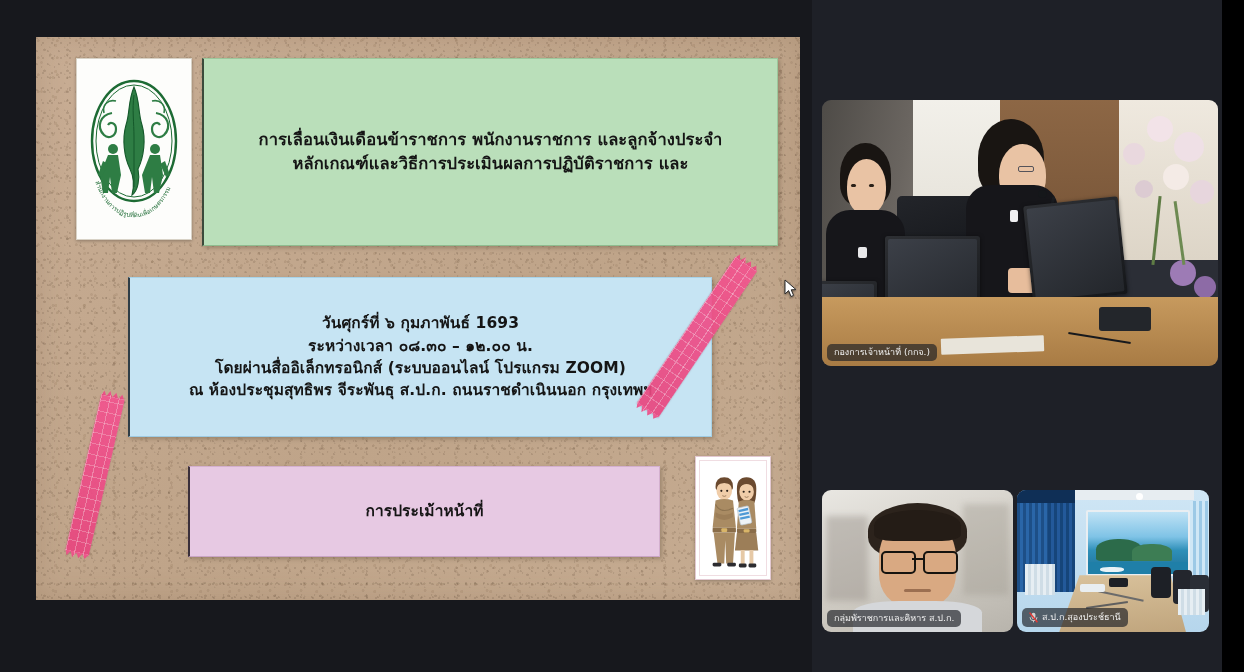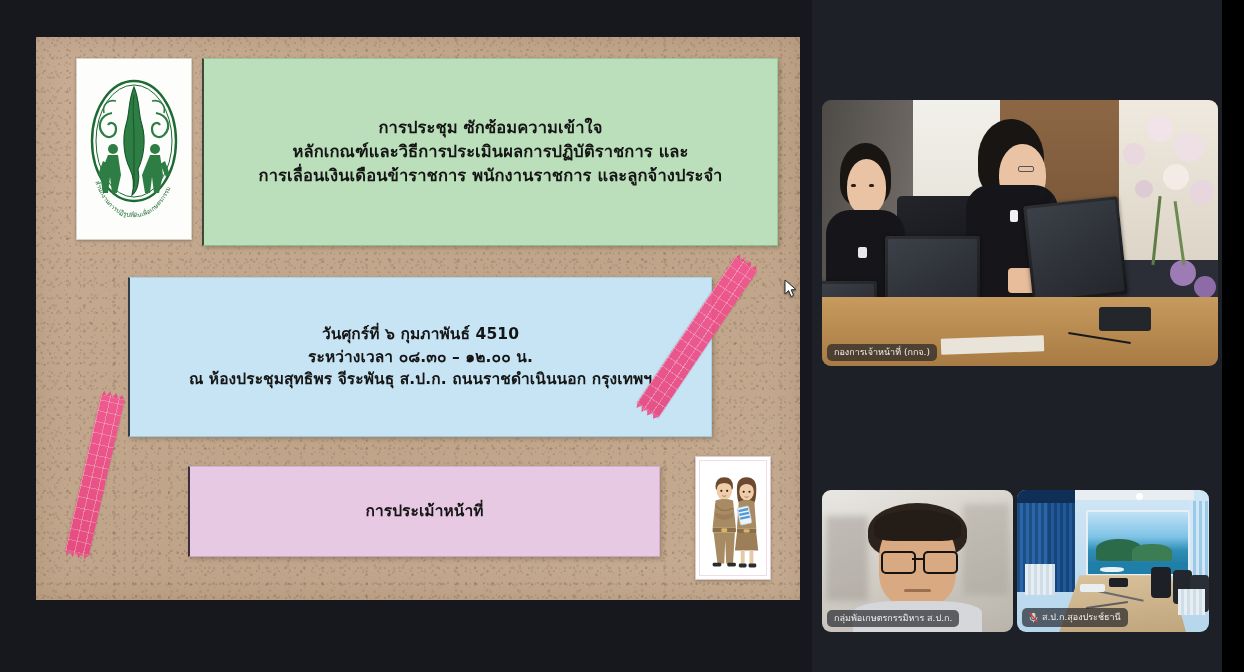--- a/index.html
+++ b/index.html
@@ -201,28 +201,28 @@
         </g>
 
         <path id="ribbonPath" d="M12 112 A42 58 0 0 0 92 112" fill="none"></path>
         <text font-size="6.2" fill="#1d6b34" font-family="'DejaVu Sans',sans-serif" letter-spacing="0">
           <textPath href="#ribbonPath" startOffset="4%">สำนักงานการปฏิรูปที่ดินเพื่อเกษตรกรรม</textPath>
         </text>
       </svg>
     </div>
 
     <div id="box-title" class="tbox">
-      <div class="ln">การประชุม ซักซ้อมความเข้าใจ</div>
+      <div class="ln">การเลื่อนเงินเดือนข้าราชการ พนักงานราชการ และลูกจ้างประจำ</div>
       <div class="ln">หลักเกณฑ์และวิธีการประเมินผลการปฏิบัติราชการ และ</div>
-      <div class="ln">การเลื่อนเงินเดือนข้าราชการ พนักงานราชการ และลูกจ้างประจำ</div>
     </div>
 
     <div id="box-when" class="tbox">
-      <div class="ln">วันศุกร์ที่ ๖ กุมภาพันธ์ 4510</div>
+      <div class="ln">วันศุกร์ที่ ๖ กุมภาพันธ์ 1693</div>
       <div class="ln">ระหว่างเวลา ๐๘.๓๐ – ๑๒.๐๐ น.</div>
+      <div class="ln">โดยผ่านสื่ออิเล็กทรอนิกส์ (ระบบออนไลน์ โปรแกรม ZOOM)</div>
       <div class="ln">ณ ห้องประชุมสุทธิพร จีระพันธุ ส.ป.ก. ถนนราชดำเนินนอก กรุงเทพฯ</div>
     </div>
 
     <div id="box-org" class="tbox">
       <div class="ln">การประเม้าหน้าที่</div>
     </div>
 
     <div id="tape-right" class="tape"></div>
     <div id="tape-left" class="tape"></div>
 
@@ -355,21 +355,21 @@
 
       <div style="position:absolute;left:31%;top:43%;width:16%;height:13%;border:2px solid #15130f;border-radius:5px;"></div>
       <div style="position:absolute;left:53%;top:43%;width:16%;height:13%;border:2px solid #15130f;border-radius:5px;"></div>
       <div style="position:absolute;left:47%;top:48%;width:6%;height:2px;background:#15130f;"></div>
 
       <div style="position:absolute;left:43%;top:70%;width:14%;height:3px;background:#9c6f51;border-radius:2px;"></div>
 
       <div style="position:absolute;left:16%;bottom:0;width:68%;height:22%;background:#d5d7da;border-radius:36% 36% 0 0;"></div>
     </div>
     <div class="namebadge">
-      <span>กลุ่มพัอเกษตรกรรมิหาร ส.ป.ก.</span>
+      <span>กลุ่มพัราชการและคิหาร ส.ป.ก.</span>
     </div>
   </div>
 
   <div class="tile" id="tile-br">
     <div class="sc">
       <div class="br-wall"></div>
       <div class="br-curtain" style="left:0;width:16%;"></div>
       <div class="br-curtain" style="left:16%;width:14%;background:repeating-linear-gradient(90deg,#16457a 0 3px,#23599a 3px 6px);"></div>
       <div style="position:absolute;left:0;top:0;width:30%;height:9%;background:#0f2f56;"></div>
       <div style="position:absolute;left:30%;top:0;width:62%;height:7%;background:#e7edf1;"></div>

